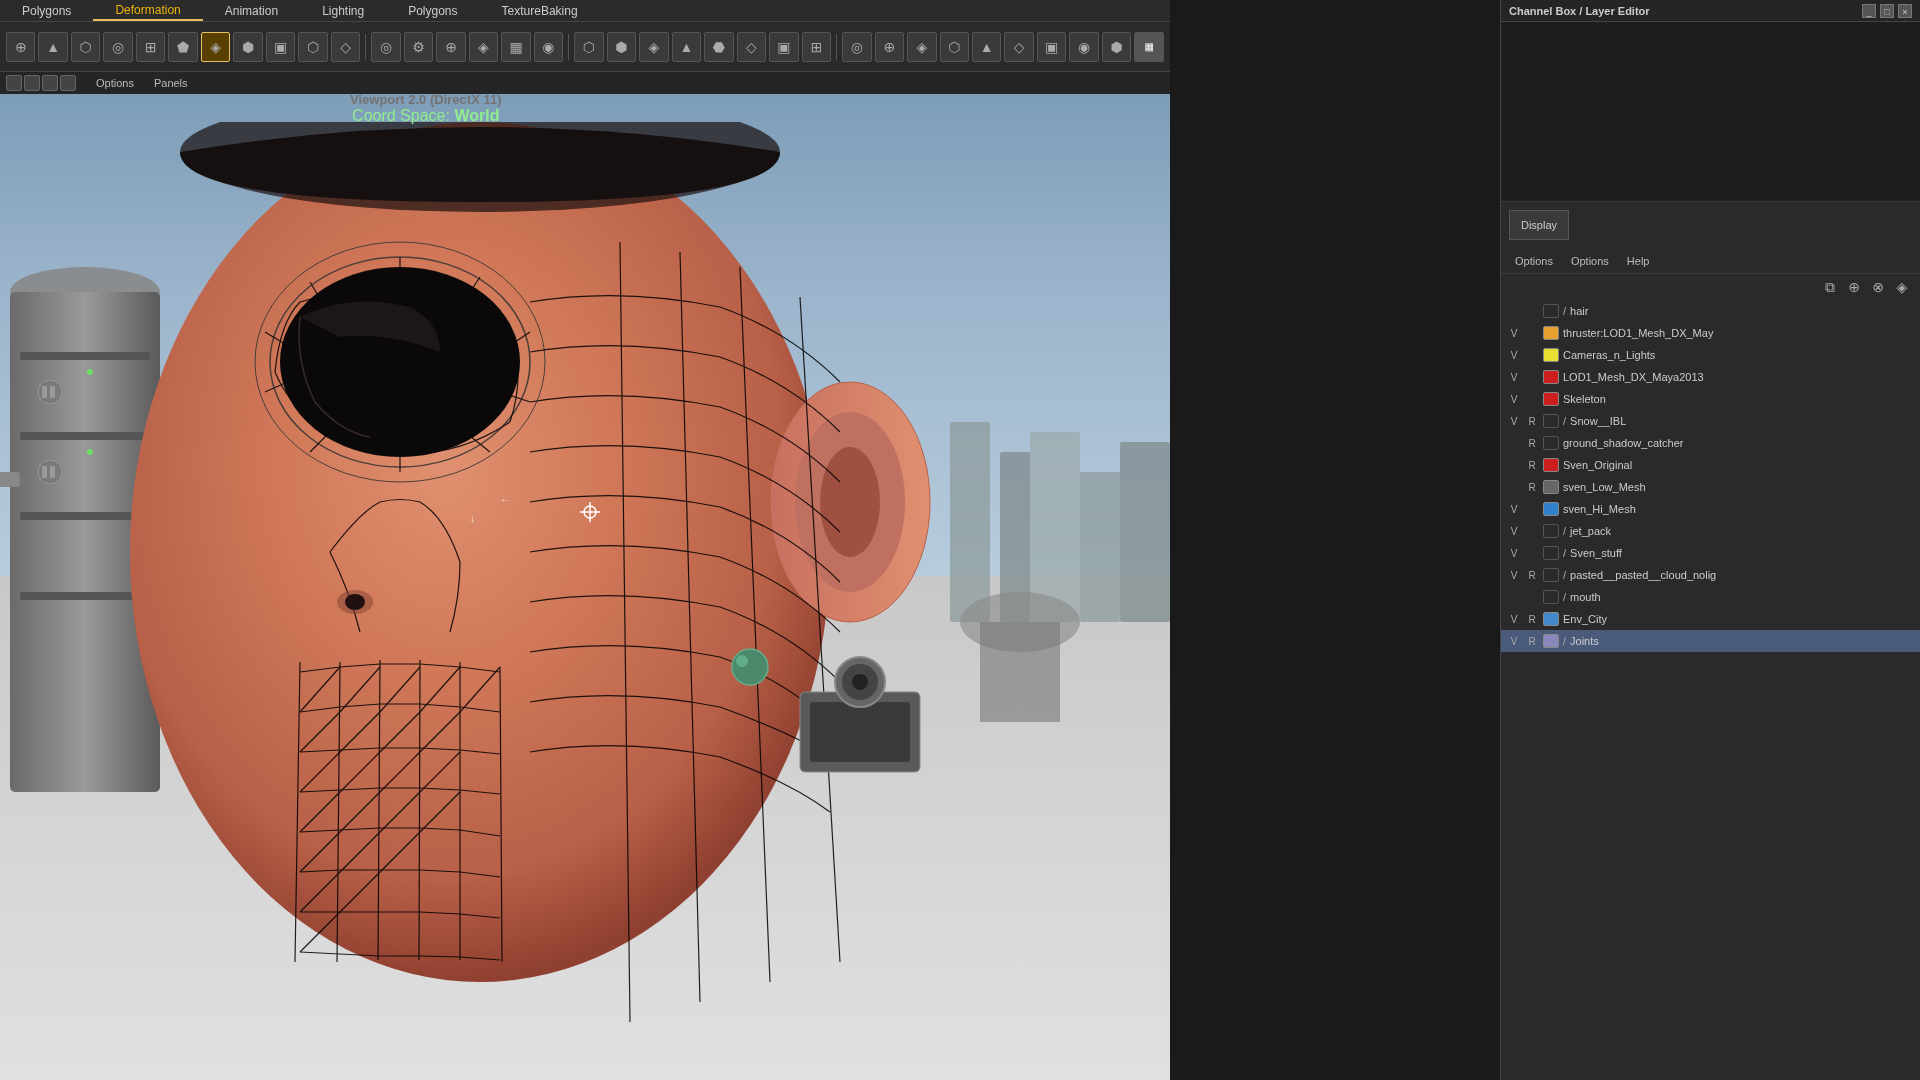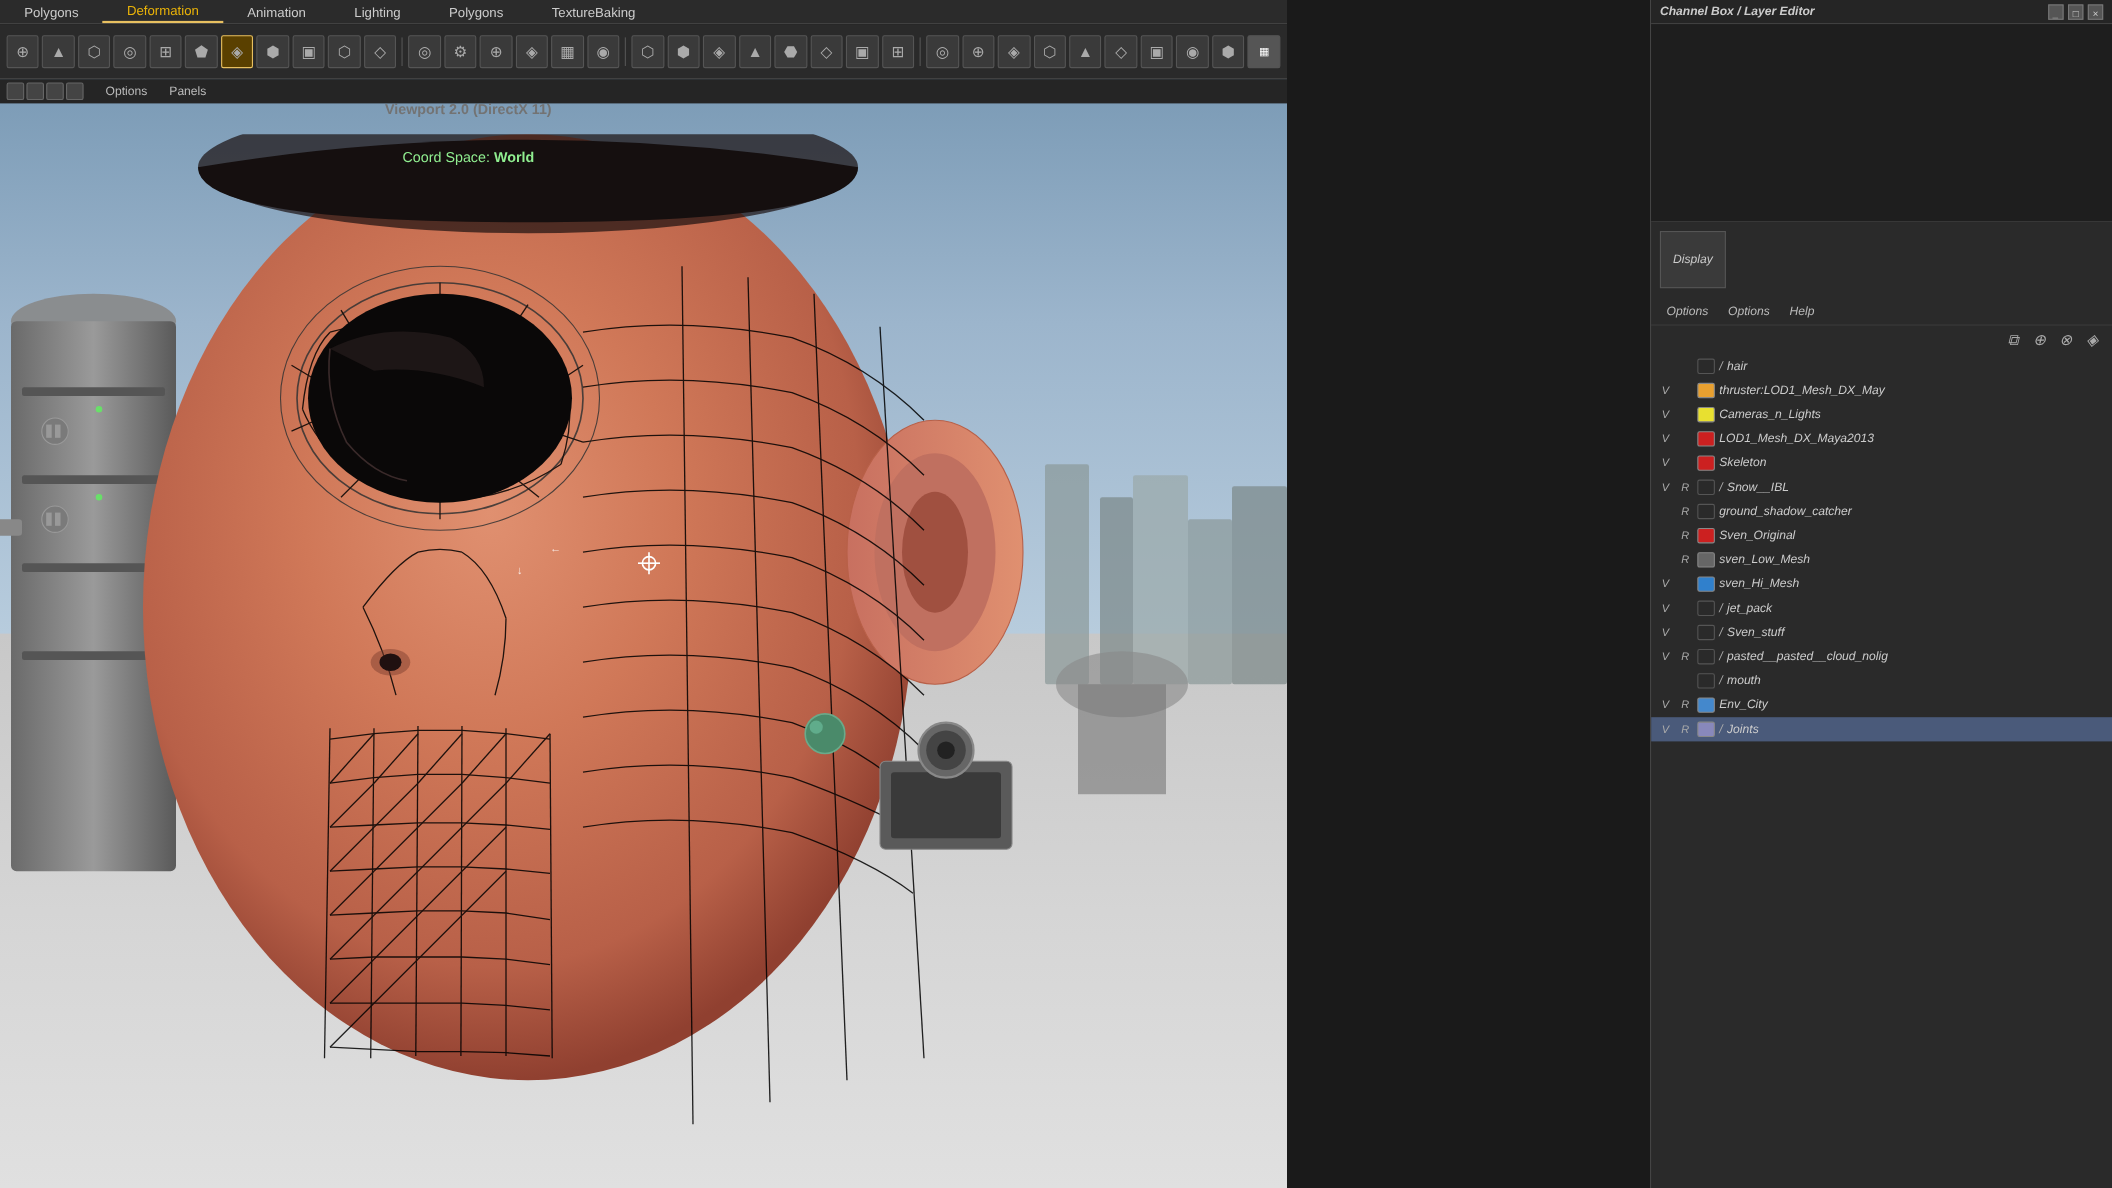--- a/index.html
+++ b/index.html
@@ -49,41 +49,41 @@
     }
 
     
     #viewport-info {
       position: absolute; top: 20px; left: 350px; text-align: center;
     }
     .viewport-label {
       font-size: 13px; font-weight: bold; color: #737373;
     }
     .viewport-coord {
-      font-size: 13px; color: #90ee90; margin-top: 28px;
+      font-size: 16px; color: #90ee90;
     }
 
     
     #left-panel {
       position: absolute; top: 72px; left: 0; width: 95px; height: 1008px;
       background: rgba(30,30,30,0.8);
     }
 
     
     #viewport-toolbar {
       position: absolute; top: 72px; left: 0; width: 1170px; height: 22px;
       background: #252525; display: flex; align-items: center; padding: 0 6px; gap: 4px;
       z-index: 10;
     }
     .vp-menu-item { padding: 1px 8px; font-size: 11px; color: #bbb; cursor: pointer; }
 
     
     #right-panel {
       position: absolute; top: 0; right: 0; width: 420px; height: 1080px;
-      background: #2a2a2a; border-left: 1px solid #444; display: flex; flex-direction: column; font-style: italic;
+      background: #2a2a2a; border-left: 1px solid #444; display: flex; flex-direction: column;
     }
 
     
     #right-header {
       height: 22px; background: #252525; display: flex; align-items: center; justify-content: space-between;
       padding: 0 8px; border-bottom: 1px solid #444;
     }
     #right-header-title { font-size: 11px; color: #ccc; font-weight: bold; }
 
     
@@ -91,21 +91,21 @@
       height: 28px; background: #2a2a2a; display: flex; align-items: center;
       padding: 0 6px; gap: 4px; border-bottom: 1px solid #444;
     }
     .right-tab { padding: 2px 8px; font-size: 11px; color: #bbb; cursor: pointer; }
 
     
     #display-section {
       padding: 4px 0;
     }
     #display-btn {
-      margin: 4px 8px; padding: 19px 10px; background: #3a3a3a; border: 1px solid #555;
+      margin: 4px 8px; padding: 8px 10px; background: #3a3a3a; border: 1px solid #555;
       color: #ccc; font-size: 11px; cursor: pointer; width: 60px; text-align: center;
     }
 
     
     #layers-bar {
       height: 26px; display: flex; align-items: center; padding: 0 8px; gap: 6px;
       border-bottom: 1px solid #3a3a3a;
     }
     .layer-tab { font-size: 11px; color: #bbb; cursor: pointer; padding: 2px 6px; }
 

